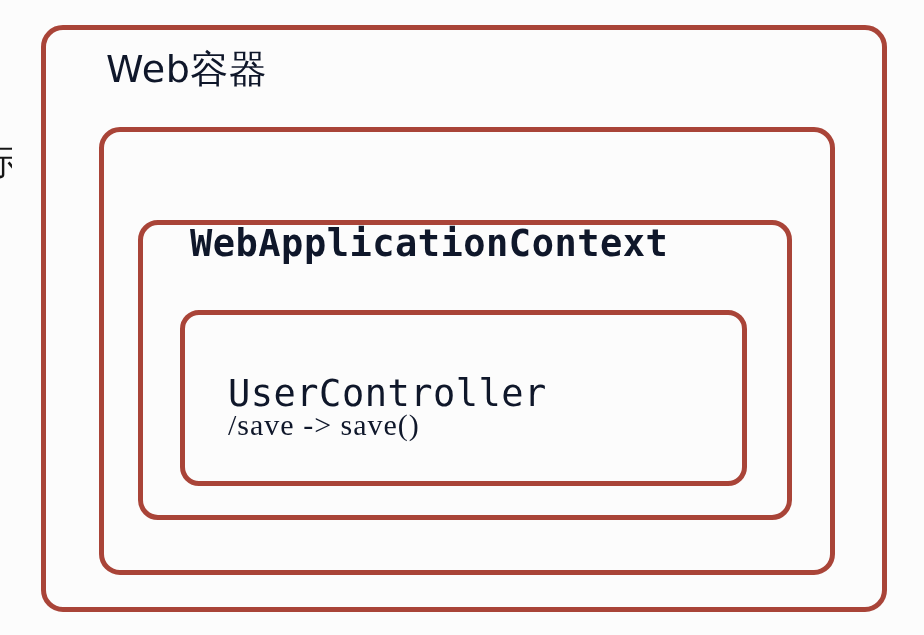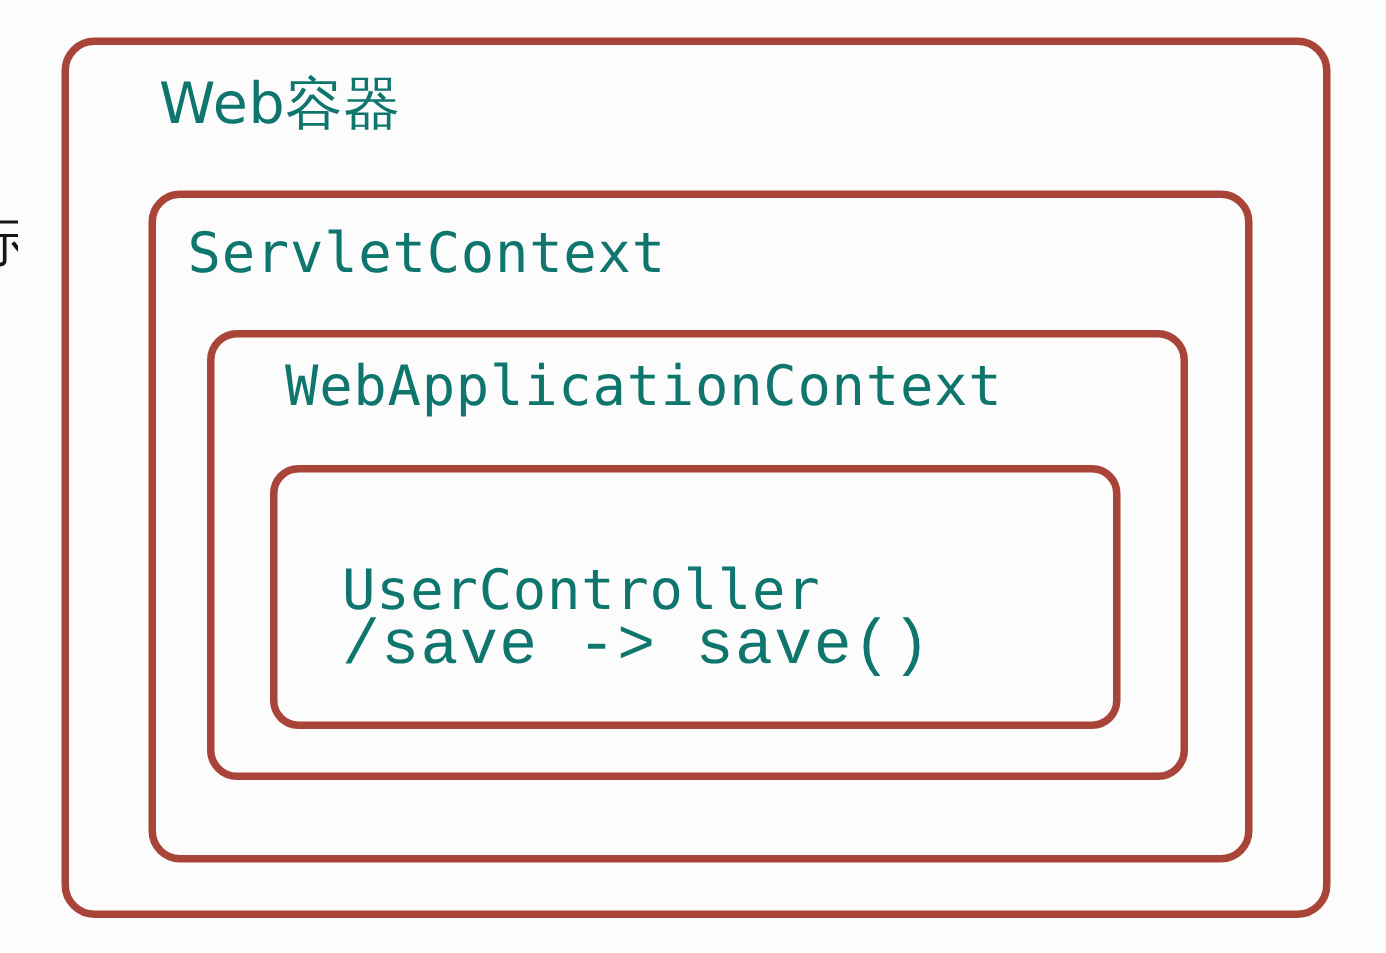--- a/index.html
+++ b/index.html
@@ -60,64 +60,63 @@
   .box-l4 {
     left: 180px; top: 310px;
     width: 567px; height: 176px;
     border-width: 5px;
     border-radius: 19px;
   }
 
   
   .label {
     position: absolute;
-    color: #0f766e;
+    color: #0f172a;
     white-space: nowrap;
     line-height: 1;
   }
   .label-cjk {
     font-family: "DejaVu Sans", sans-serif;
     font-size: 38px;
     letter-spacing: 0.5px;
   }
   .label-mono {
     font-family: "DejaVu Sans Mono", monospace;
     font-size: 37px;
     letter-spacing: 0.5px;
   }
 
   .lbl-l1 { left: 106px; top: 50px;  }
   .lbl-l2 { left: 125px; top: 150px; }
-  .lbl-l3 { left: 190px; top: 239px; }
+  .lbl-l3 { left: 190px; top: 225px; font-weight: bold; }
   .lbl-l4 { left: 228px; top: 327px; margin-top: 48px; }
   .lbl-route {
     left: 228px; top: 410px;
-    font-size: 42px;
-    font-family: Liberation Mono, monospace;
+    font-size: 30px;
+    font-family: Liberation Serif, serif;
     letter-spacing: 1px;
   }
 </style>
 </head>
 <body>
 
 <div id="canvas">
 
   <div class="edge-glyph">示</div>
 
   <div class="box box-l1"></div>
 
   <div class="box box-l2"></div>
 
   <div class="box box-l3"></div>
 
   <div class="box box-l4"></div>
 
   <div class="label label-cjk lbl-l1">Web容器</div>
 
-  <div class="label label-mono lbl-l2">ServletContext</div>
 
   <div class="label label-mono lbl-l3">WebApplicationContext</div>
 
   <div class="label label-mono lbl-l4">UserController</div>
 
   <div class="label lbl-route">/save -&gt; save()</div>
 
 </div>
 
 </body></html>

